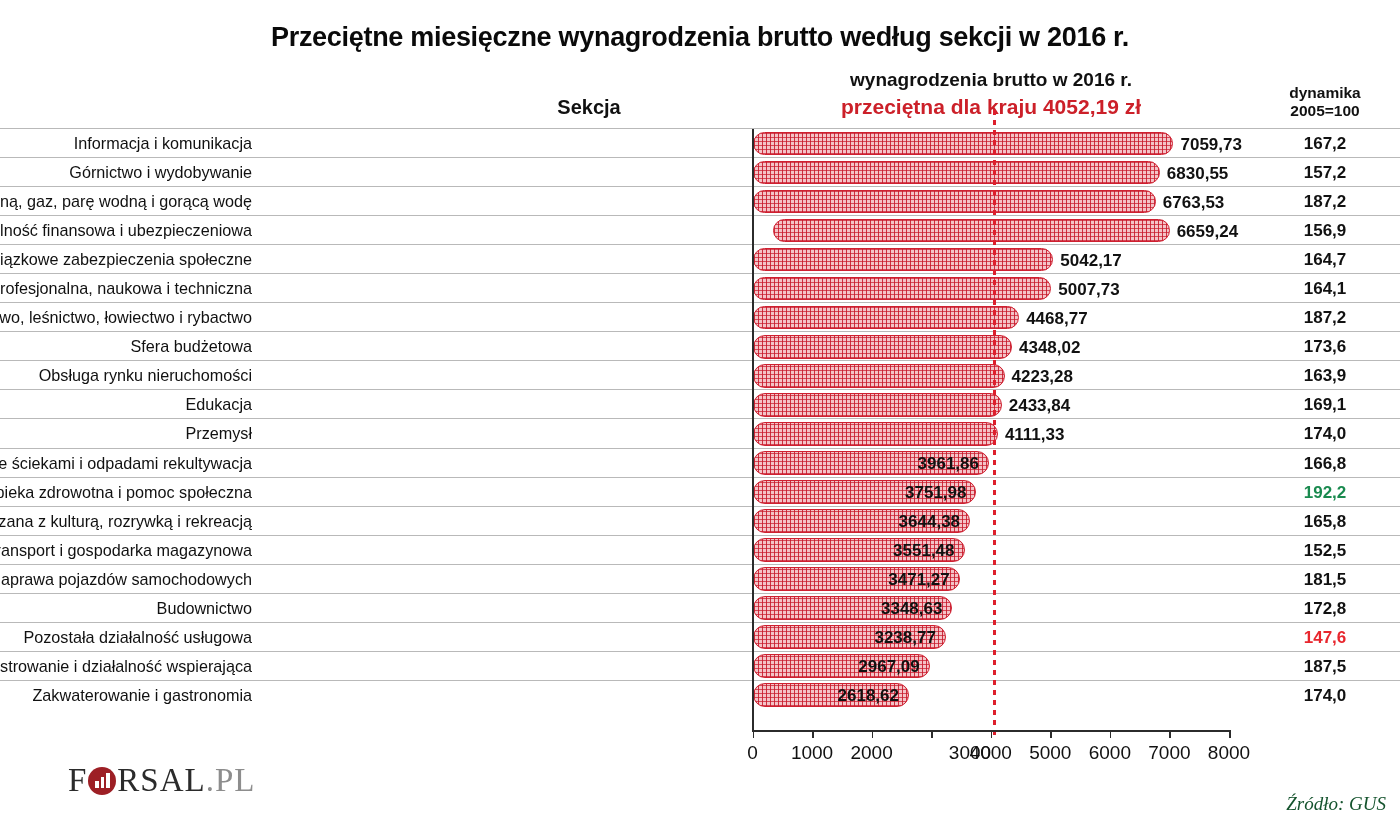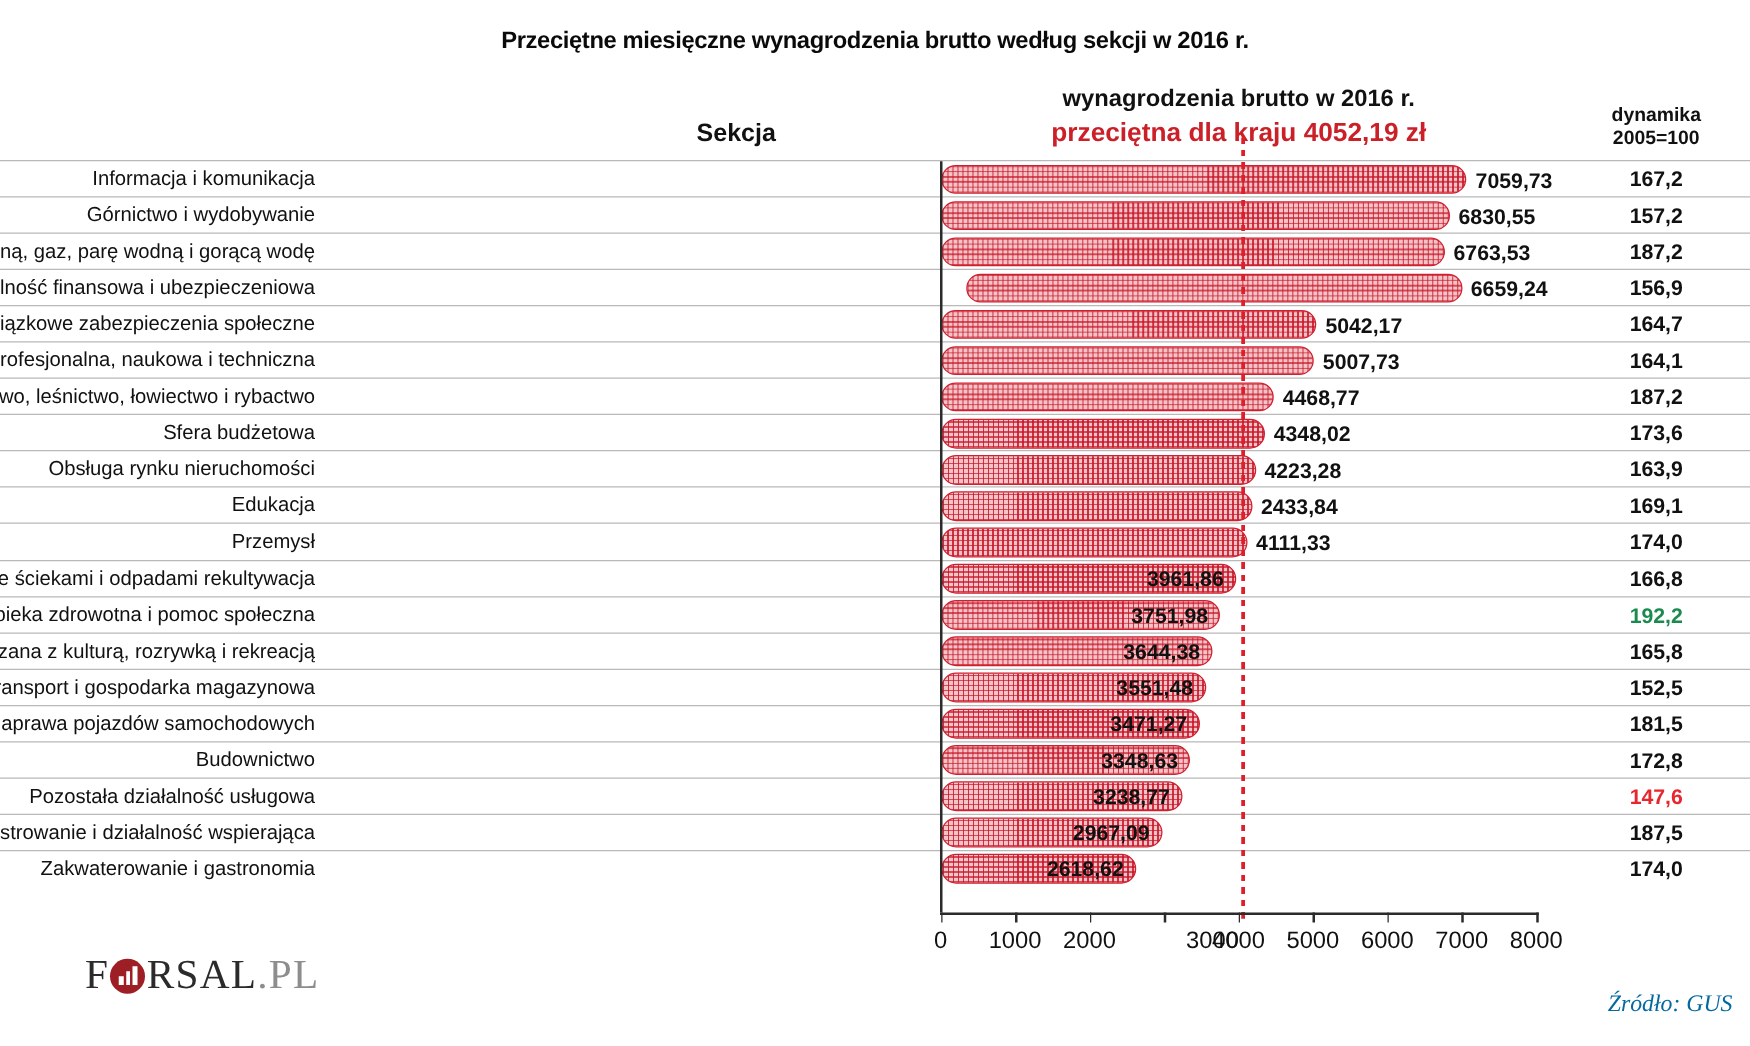--- a/index.html
+++ b/index.html
@@ -8,21 +8,21 @@
     background:#ffffff;
     font-family:"Liberation Sans", sans-serif;
     color:#111111;
     overflow:hidden;
     position:relative;
   }
   
   #chart-title{
     position:absolute;left:0;top:22px;width:1400px;
     text-align:center;
-    font-size:19px;font-weight:bold;letter-spacing:-0.3px;
+    font-size:27px;font-weight:bold;letter-spacing:-0.3px;
     color:#0a0a0a;
   }
   
   #col-head-sekcja{
     position:absolute;left:430px;top:96px;width:318px;
     text-align:center;font-size:20px;font-weight:bold;color:#111;
   }
   #col-head-wage{
     position:absolute;left:753px;top:69px;width:476px;
     text-align:center;font-size:19px;font-weight:bold;color:#111;
@@ -125,21 +125,21 @@
     background:#9d1f25;position:relative;margin:0 1px;vertical-align:middle;
     overflow:hidden;
   }
   #logo-mark i{position:absolute;bottom:7px;background:#ffffff;width:3.5px;display:block;}
   #logo-mark i.b1{left:7px;height:7px;}
   #logo-mark i.b2{left:12.5px;height:11px;}
   #logo-mark i.b3{left:18px;height:15px;}
   #source{
     position:absolute;right:14px;top:793px;
     font-family:"Liberation Serif", serif;
-    font-style:italic;font-size:19px;color:#0369a1;
+    font-style:italic;font-size:19px;color:#14532d;
   }
 </style>
 </head>
 <body>
 
 <div id="chart-title">Przeciętne miesięczne wynagrodzenia brutto według sekcji w 2016 r.</div>
 
 <div id="col-head-sekcja">Sekcja</div>
 <div id="col-head-wage">wynagrodzenia brutto w 2016 r.</div>
 <div id="col-head-wage-sub">przeciętna dla kraju 4052,19 zł</div>

